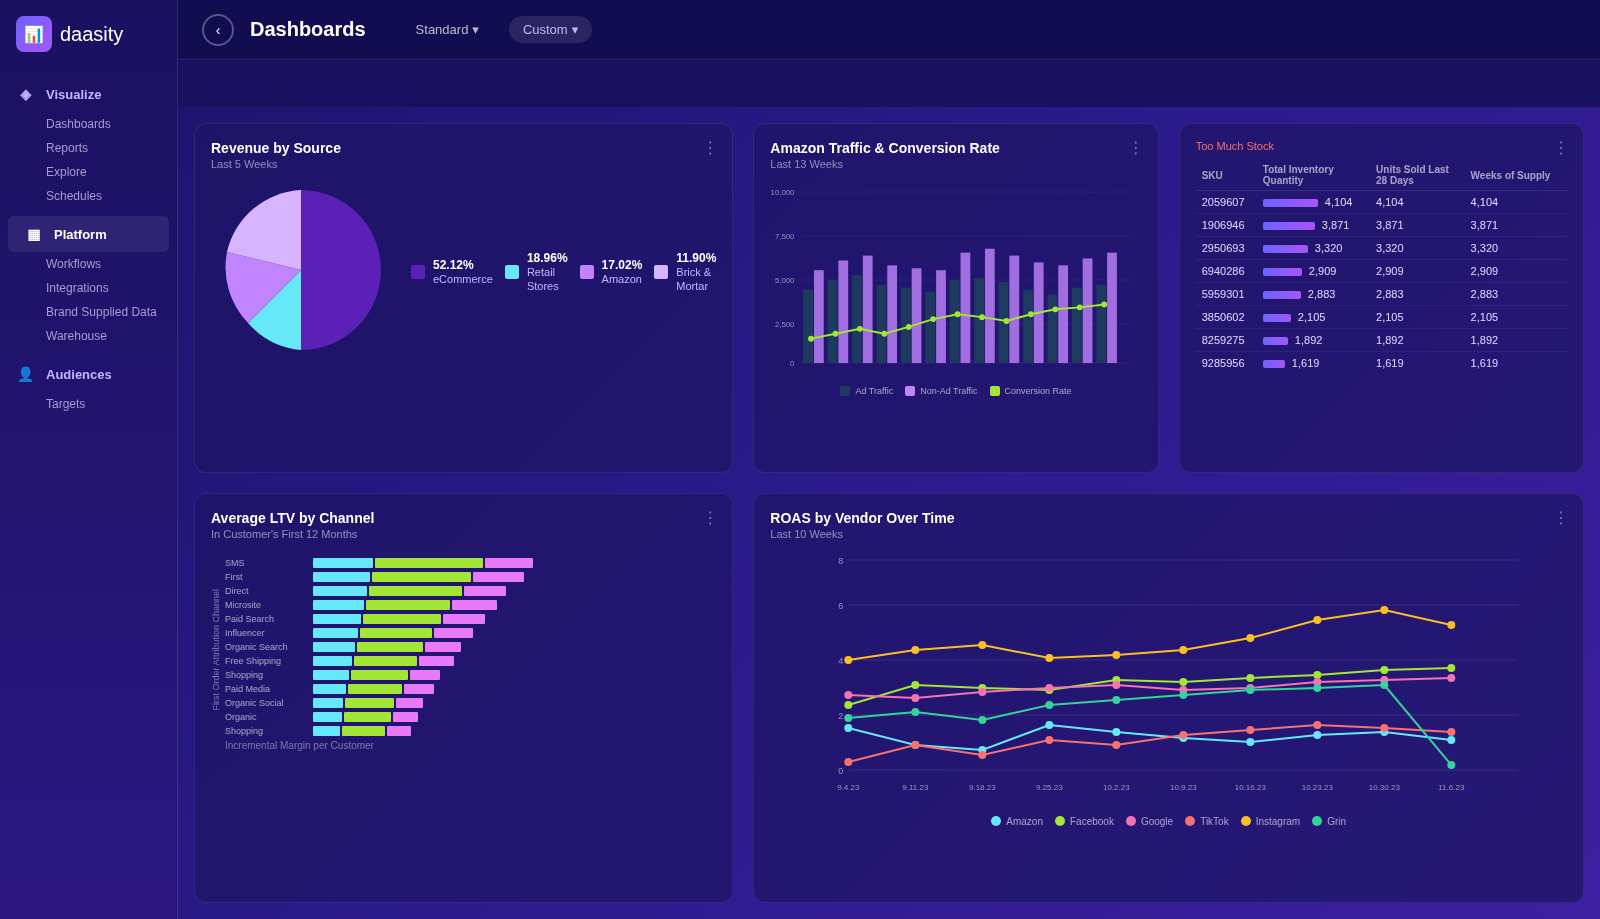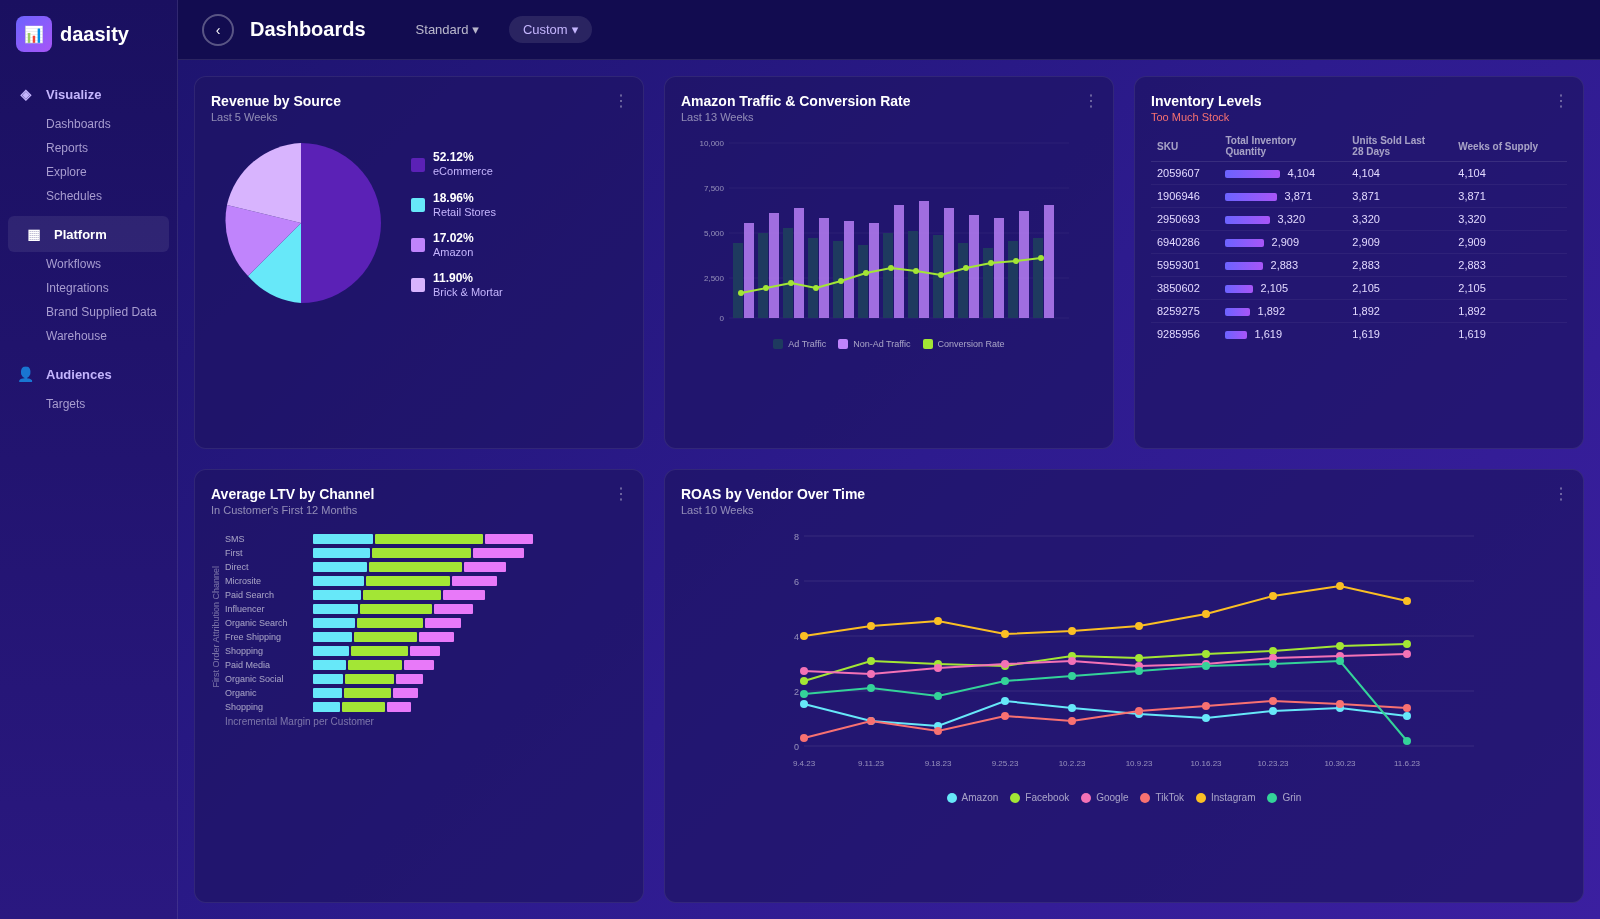--- a/index.html
+++ b/index.html
@@ -34,21 +34,21 @@
       background: linear-gradient(135deg, #6c63ff, #a855f7);
       border-radius: 8px;
       display: flex;
       align-items: center;
       justify-content: center;
       font-size: 16px;
       font-weight: bold;
     }
     .logo-text {
       font-size: 20px;
-      font-weight: 700;
+      font-weight: 400;
       color: #fff;
     }
     .sidebar-section {
       margin-bottom: 8px;
     }
     .sidebar-section-header {
       display: flex;
       align-items: center;
       gap: 10px;
       padding: 8px 16px;
@@ -125,20 +125,21 @@
     
     .content {
       flex: 1;
       padding: 16px;
       background: linear-gradient(135deg, #1e1470 0%, #2d1b8e 50%, #3b1fa0 100%);
       overflow-y: auto;
       display: grid;
       grid-template-columns: 1fr 1fr 1fr;
       grid-template-rows: auto auto;
       gap: 20px;
+      margin-top: 47px;
     }
 
     .card {
       background: rgba(30, 20, 100, 0.7);
       border-radius: 12px;
       padding: 16px;
       position: relative;
       border: 1px solid rgba(255,255,255,0.08);
     }
     .card-title {
@@ -169,21 +170,21 @@
       display: flex;
       align-items: center;
       gap: 20px;
     }
     .pie-chart-container {
       width: 180px;
       min-width: 180px;
     }
     .pie-legend {
       display: flex;
-      flex-direction: column;
+      flex-direction: row;
       gap: 12px;
     }
     .legend-item {
       display: flex;
       align-items: center;
       gap: 8px;
     }
     .legend-dot {
       width: 14px;
       height: 14px;
@@ -547,21 +548,20 @@
           <span>Non-Ad Traffic</span>
         </div>
         <div class="amz-legend-item">
           <div class="amz-legend-dot" style="background:#a3e635;border-radius:2px"></div>
           <span>Conversion Rate</span>
         </div>
       </div>
     </div>
 
     <div class="card table-card">
-      <div class="card-title">Inventory Levels</div>
       <div class="table-subtitle-red">Too Much Stock</div>
       <span class="card-menu">⋮</span>
       <table class="inventory-table">
         <thead>
           <tr>
             <th>SKU</th>
             <th>Total Inventory<br>Quantity</th>
             <th>Units Sold Last<br>28 Days</th>
             <th>Weeks of Supply</th>
           </tr>

